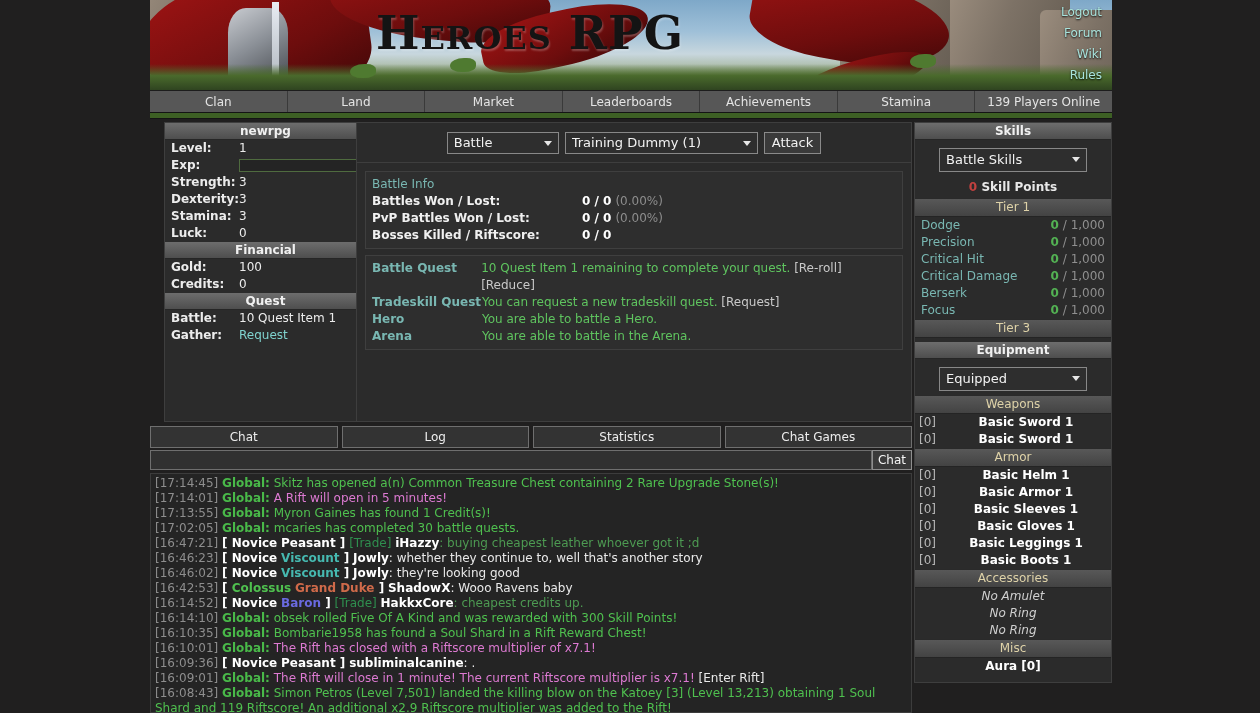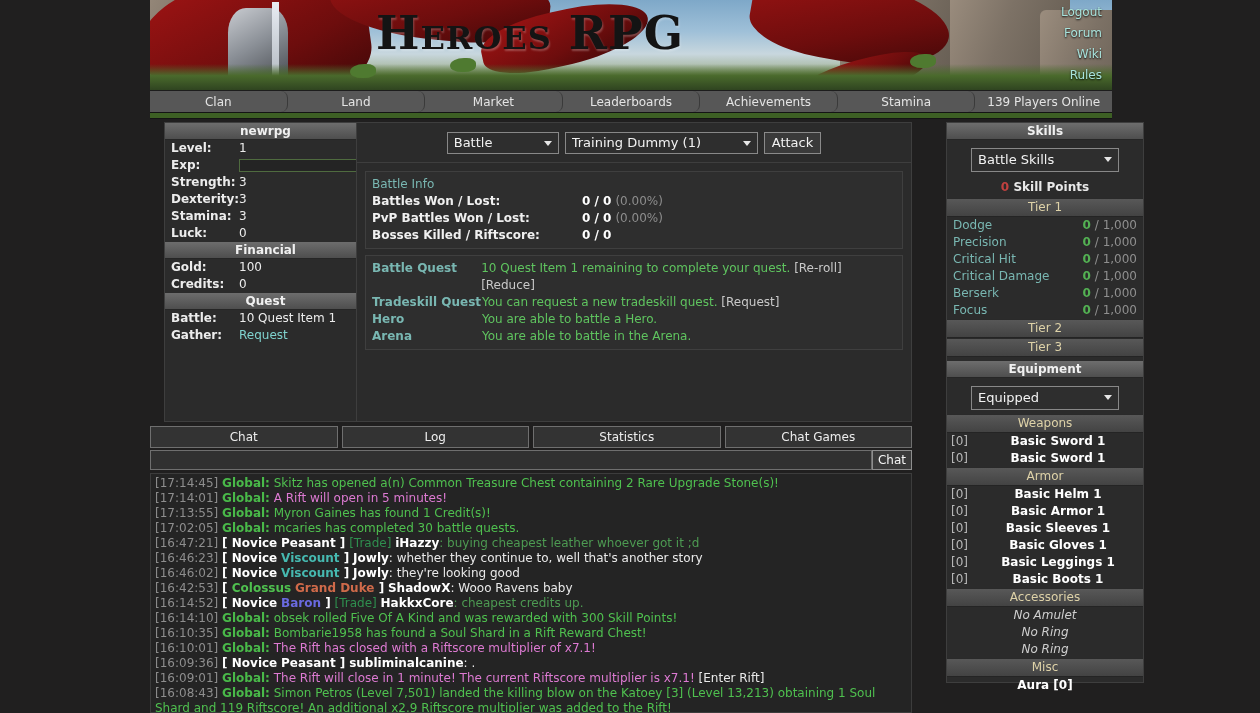--- a/index.html
+++ b/index.html
@@ -66,32 +66,32 @@
     text-decoration: none; text-shadow: 0 1px 2px #000;
   }
 
   
   .nav {
     position: absolute; left: 150px; top: 90px; width: 962px; height: 22px;
     display: flex; background: #575757; border-top: 1px solid #1d1d1d;
   }
   .nav-item {
     flex: 1; text-align: center; line-height: 22px; font-size: 12px;
-    color: #e4e4e4; border-right: 1px solid #3a3a3a; cursor: pointer; border-radius: 7px;
+    color: #e4e4e4; border-right: 1px solid #3a3a3a; cursor: pointer;
   }
   .nav-item:last-child { border-right: none; }
   .nav-green {
     position: absolute; left: 150px; top: 112px; width: 962px; height: 7px;
     background: #3d6024; border-top: 1px solid #141414; border-bottom: 1px solid #141414;
   }
 
   
   .col-left  { position: absolute; left: 164px; top: 122px; width: 203px; height: 300px; background: #2b2b2b; border: 1px solid #3e3e3e; }
   .col-mid   { position: absolute; left: 356px; top: 122px; width: 556px; height: 300px; background: #2b2b2b; border: 1px solid #3e3e3e; }
-  .col-right { position: absolute; left: 914px; top: 122px; width: 198px; height: 561px; background: #2b2b2b; border: 1px solid #3e3e3e; margin-left: 32px; }
+  .col-right { position: absolute; left: 914px; top: 122px; width: 198px; height: 561px; background: #2b2b2b; border: 1px solid #3e3e3e; }
 
   .sec-head {
     background: linear-gradient(to bottom,#6d6d6d,#4e4e4e);
     text-align: center; font-weight: bold; font-size: 12px;
     color: #f0f0f0; line-height: 17px; height: 17px;
     border-bottom: 1px solid #262626;
   }
 
   .kv { display: flex; padding: 0 6px; line-height: 17px; font-size: 12px; }
   .kv .k { width: 68px; color: #ececec; font-weight: bold; }
@@ -378,21 +378,20 @@
           <span class="sval"><b>0</b> / 1,000</span>
         </div>
         <div class="skill">
           <span class="sname">Berserk</span>
           <span class="sval"><b>0</b> / 1,000</span>
         </div>
         <div class="skill">
           <span class="sname">Focus</span>
           <span class="sval"><b>0</b> / 1,000</span>
         </div>
-        <div class="tier">Tier 2</div>
         <div class="tier">Tier 3</div>
       </div>
 
     <div class="sec-head" style="margin-top:4px">Equipment</div>
     <div class="selblock">
       <span class="selwrap sep">
         <select class="fakesel">
           <option>Equipped</option>
         </select>
       </span>

